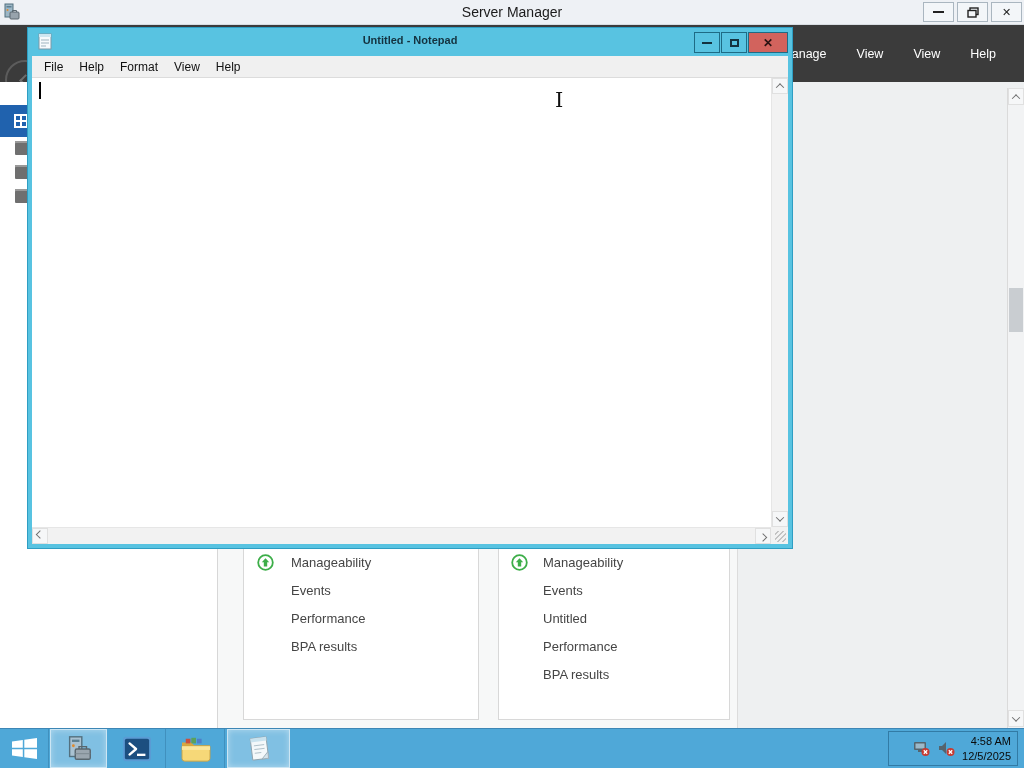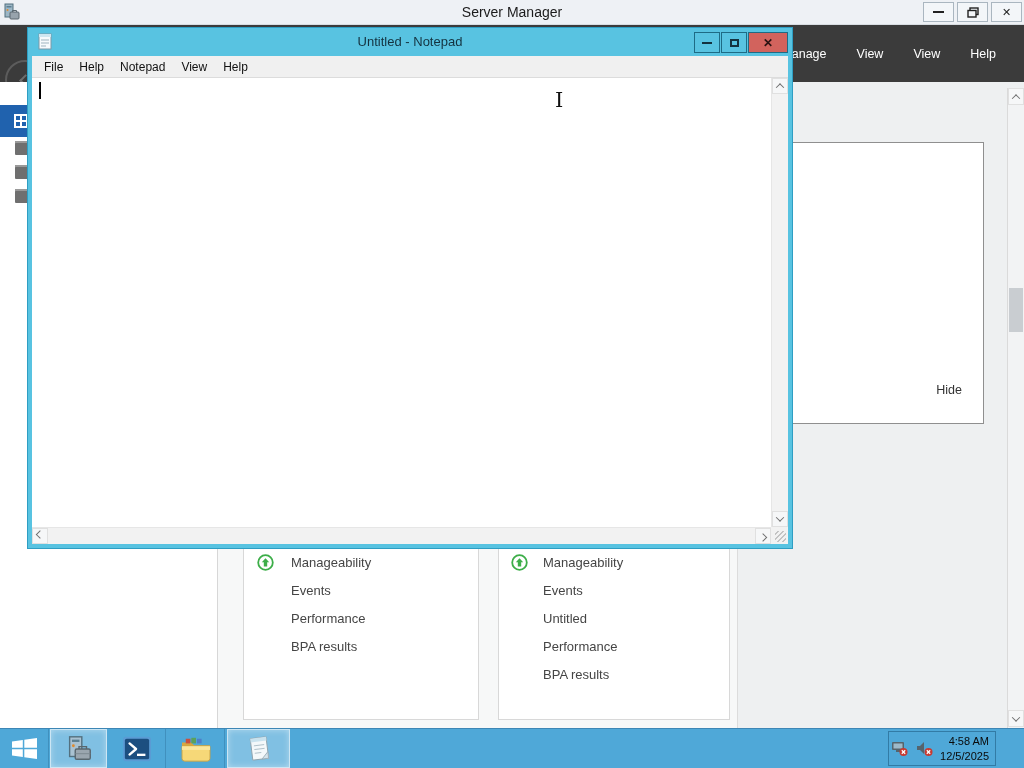--- a/index.html
+++ b/index.html
@@ -45,21 +45,21 @@
   .scroll-btn { position:absolute; left:0; width:16px; height:17px; background:#f6f7f8; border:1px solid #e0e0e0; display:flex; align-items:center; justify-content:center; }
   .chev { width:6px; height:6px; border-left:1.5px solid #6e6e6e; border-top:1.5px solid #6e6e6e; }
   .chev-up { transform:rotate(45deg) translate(1px,1px); }
   .chev-down { transform:rotate(225deg) translate(1px,1px); }
   .chev-left { transform:rotate(-45deg) translate(1px,-1px); }
   .chev-right { transform:rotate(135deg) translate(1px,-1px); }
   .sm-thumb { position:absolute; left:1px; top:200px; width:14px; height:44px; background:#c9cdd1; }
 
   
   .notepad { left:27px; top:27px; width:766px; height:522px; background:#58c3e1; border:1px solid #2e9ec3; z-index:5; }
-  .np-title-text { left:0; right:0; top:6px; text-align:center; font-size:13px; color:#14323f; }
+  .np-title-text { left:0; right:0; top:6px; text-align:center; font-size:11px; color:#14323f;font-weight:bold; }
   .np-icon { left:10px; top:5px; }
   .np-btn { position:absolute; top:4px; height:21px; border:1px solid #1e6b85; display:flex; align-items:center; justify-content:center; }
   .np-min { right:72px; width:26px; background:#58c3e1; }
   .np-max { right:45px; width:26px; background:#58c3e1; }
   .np-close { right:4px; width:40px; background:#d2635d; color:#2a1212; font-size:12px; font-weight:bold; }
   .glyph-minbar-np { width:10px; height:2px; background:#14323f; }
   .glyph-max { width:9px; height:8px; border:2px solid #14323f; }
   .np-menubar { left:4px; right:4px; top:28px; height:22px; background:#f0f0f0; border-bottom:1px solid #dcdcdc; font-size:12px; color:#111; display:flex; align-items:center; padding-left:4px; }
   .np-menu-item { padding:3px 8px; cursor:default; }
   .np-body { left:4px; right:4px; top:50px; bottom:4px; background:#ffffff; }
@@ -77,21 +77,21 @@
 
   
   .taskbar { left:0; top:728px; width:1024px; height:40px; background:#4fa8d8; border-top:1px solid #3d86b5; z-index:10; }
   .tb-btn { position:absolute; top:0; height:39px; display:flex; align-items:center; justify-content:center; background:transparent; border:none; border-right:1px solid rgba(0,40,70,.18); cursor:default; }
   .tb-btn.active { background:rgba(255,255,255,.28); border:1px solid rgba(255,255,255,.6); box-shadow:inset 0 0 6px rgba(255,255,255,.4); }
   .tb-start { left:0; width:49px; }
   .tb-sm { left:50px; width:57px; }
   .tb-ps { left:109px; width:57px; }
   .tb-fe { left:168px; width:57px; }
   .tb-np { left:227px; width:63px; }
-  .tray { left:888px; top:2px; width:108px; height:35px; border:1px solid rgba(8,56,90,.40); display:flex; align-items:center; justify-content:flex-end; gap:6px; padding:0 6px; }
+  .tray { left:888px; top:2px; width:130px; height:35px; border:1px solid rgba(8,56,90,.40); display:flex; align-items:center; justify-content:flex-end; gap:6px; padding:0 6px; }
   .tray-icon { position:relative; width:19px; height:17px; }
   .clock { text-align:right; font-size:11px; color:#0a0a0a; line-height:1.35; cursor:default; }
 </style>
 </head>
 <body>
 
 <div class="screen">
 
   <div class="abs sm-titlebar">
     <span class="abs sm-app-icon">
@@ -169,23 +169,20 @@
           <path d="M8.5 4.2 L12.2 8.3 H10.2 V12.6 H6.8 V8.3 H4.8 Z" fill="#3dae49"></path>
         </svg>
     </span>
     <span class="tile-head" style="left:44px; top:55px">Manageability</span>
     <span class="tile-row" style="left:44px; top:83px">Events</span>
     <span class="tile-row" style="left:44px; top:111px">Untitled</span>
     <span class="tile-row" style="left:44px; top:139px">Performance</span>
     <span class="tile-row" style="left:44px; top:167px">BPA results</span>
   </div>
 
-  <div class="abs flyout">
-    <span class="abs hide-label">Hide</span>
-  </div>
 
   <div class="abs sm-vscroll">
     <div class="scroll-btn" style="top:0">
         <span class="chev chev-up"></span>
       </div>
     <div class="sm-thumb"></div>
     <div class="scroll-btn" style="top:622px">
         <span class="chev chev-down"></span>
       </div>
   </div>
@@ -207,21 +204,21 @@
     <div class="np-btn np-max">
         <span class="glyph-max"></span>
       </div>
     <div class="np-btn np-close">
         <span>✕</span>
       </div>
 
     <div class="abs np-menubar">
       <span class="np-menu-item">File</span>
       <span class="np-menu-item">Help</span>
-      <span class="np-menu-item">Notepad</span>
+      <span class="np-menu-item">Format</span>
       <span class="np-menu-item">View</span>
       <span class="np-menu-item">Help</span>
     </div>
 
     <div class="abs np-body">
       <div class="np-canvas">
         <span></span>
         <span class="np-caret"></span>
       </div>
       <div class="np-vscroll">

